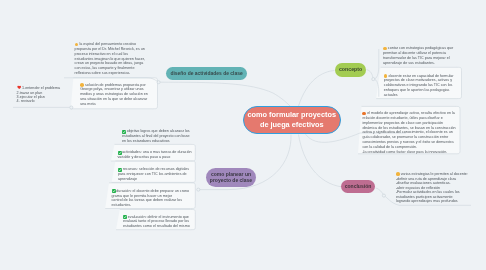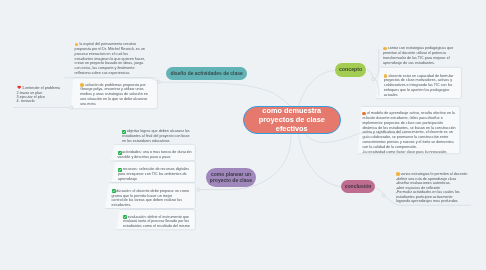--- a/index.html
+++ b/index.html
@@ -74,21 +74,21 @@
 control de las tareas que deben realizar los estudiantes.</span></div>
 <div class="txt" style="left:123.0px;top:214.6px;width:70.0px;text-indent:4.8px;"><span style="position:absolute;left:0px;top:0.55px;text-indent:0;width:4.0px;height:4.0px;border-radius:0.9px;background:#22b14c;"><svg viewBox="0 0 10 10" width="4.0" height="4.0" style="display:block">
           <path d="M2.3 5.2 L4.2 7.1 L7.8 2.8" fill="none" stroke="#fff" stroke-width="1.6" stroke-linecap="round" stroke-linejoin="round"></path>
         </svg></span><span>evaluación: definir el instrumento que evaluará tanto el proceso llevado por los estudiantes como el resultado del mismo</span></div>
 <div class="txt" style="left:383.0px;top:46.3px;width:75.0px;text-indent:4.8px;"><span style="position:absolute;left:0px;top:0.55px;text-indent:0;width:3.6px;height:3.6px;border-radius:50%;background:#f2b33d;"></span><span>contar con estrategias pedagógicas que permitan al docente utilizar el potencia transformador de las TIC para mejorar el aprendizaje de sus estudiantes.</span></div>
 <div class="txt" style="left:383.8px;top:73.5px;width:72.0px;text-indent:4.8px;"><span style="position:absolute;left:0px;top:0.55px;text-indent:0;width:3.6px;height:3.6px;border-radius:50%;background:#f2b33d;"></span><span>docente estar en capacidad de formular proyectos de clase motivadores, activos y colaborativos e integrando las TIC con los enfoques que le aporten las pedagogias actuales</span></div>
 <div class="txt" style="left:362.4px;top:111.0px;width:93.6px;text-indent:4.8px;"><span style="position:absolute;left:0px;top:0.55px;text-indent:0;width:3.6px;height:3.6px;border-radius:50%;background:#e8732a;"></span><span>el modelo de aprendizaje activo, resulta efectivo en la relación docente estudiante, útiles para diseñar e implementar proyectos de clase con participación dinámica de los estudiantes, se basan en la construcción activa y significativa del conocimiento, el docente es un guía colaborador, se promueve la construcción entre conocimientos previos y nuevos y el éxito se demuestra con la calidad de la comprensión.
 -la creatividad como factor clave para la innovación.</span></div>
 <div class="txt" style="left:395.9px;top:171.4px;width:76.0px;line-height:4.55px;"><div><span class="ic" style="width:3.7px;height:3.7px;border-radius:50%;background:#f2b33d;top:0.55px;"></span><span>varias estrategias le permiten al docente:</span></div><div><span>-definir una ruta de aprendizaje clara</span></div><div><span>-diseñar evaluaciones autenticas.</span></div><div><span>-abrir espacios de reflexión</span></div><div><span>-Formular actividades en las cuales los</span></div><div><span>estudiantes participen activamente</span></div><div><span>logrando aprendizajes mas profundos</span></div></div>
 <div class="node" style="left:243.0px;top:105.5px;width:97.5px;height:28.0px;background:#e5796e;border:1.6px solid #2f9fe0;color:#fff;font-size:7.35px;line-height:9.3px;">
-      <span style="width:89px;">como demuestra proyectos de clase efectivos</span>
+      <span style="width:89px;">como formular proyectos de juega efectivos</span>
     </div>
 <div class="node" style="left:335.1px;top:63.1px;width:31.0px;height:14.3px;background:#a3cc52;color:#3b4a2e;font-size:5.25px;line-height:5.9px;">
       <span>concepto</span>
     </div>
 <div class="node" style="left:165.8px;top:67.0px;width:81.5px;height:13.2px;background:#62b3b5;color:#374a4b;font-size:4.95px;line-height:5.5px;">
       <span>diseño de actividades de clase</span>
     </div>
 <div class="node" style="left:206.1px;top:167.8px;width:49.8px;height:19.4px;background:#a088bc;color:#3a3743;font-size:5.0px;line-height:6.8px;">
       <span>como planear un proyecto de clase</span>
     </div>

